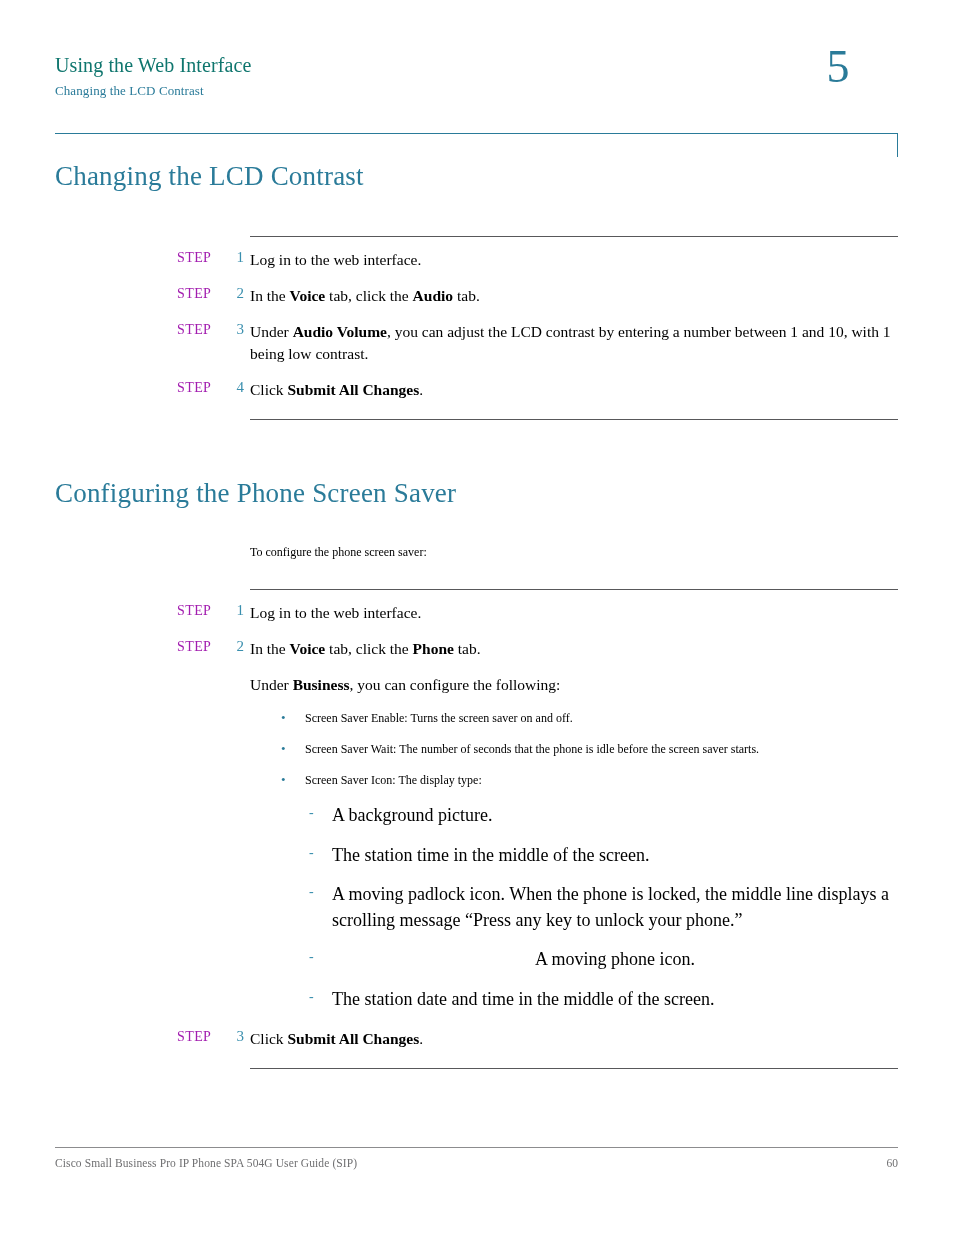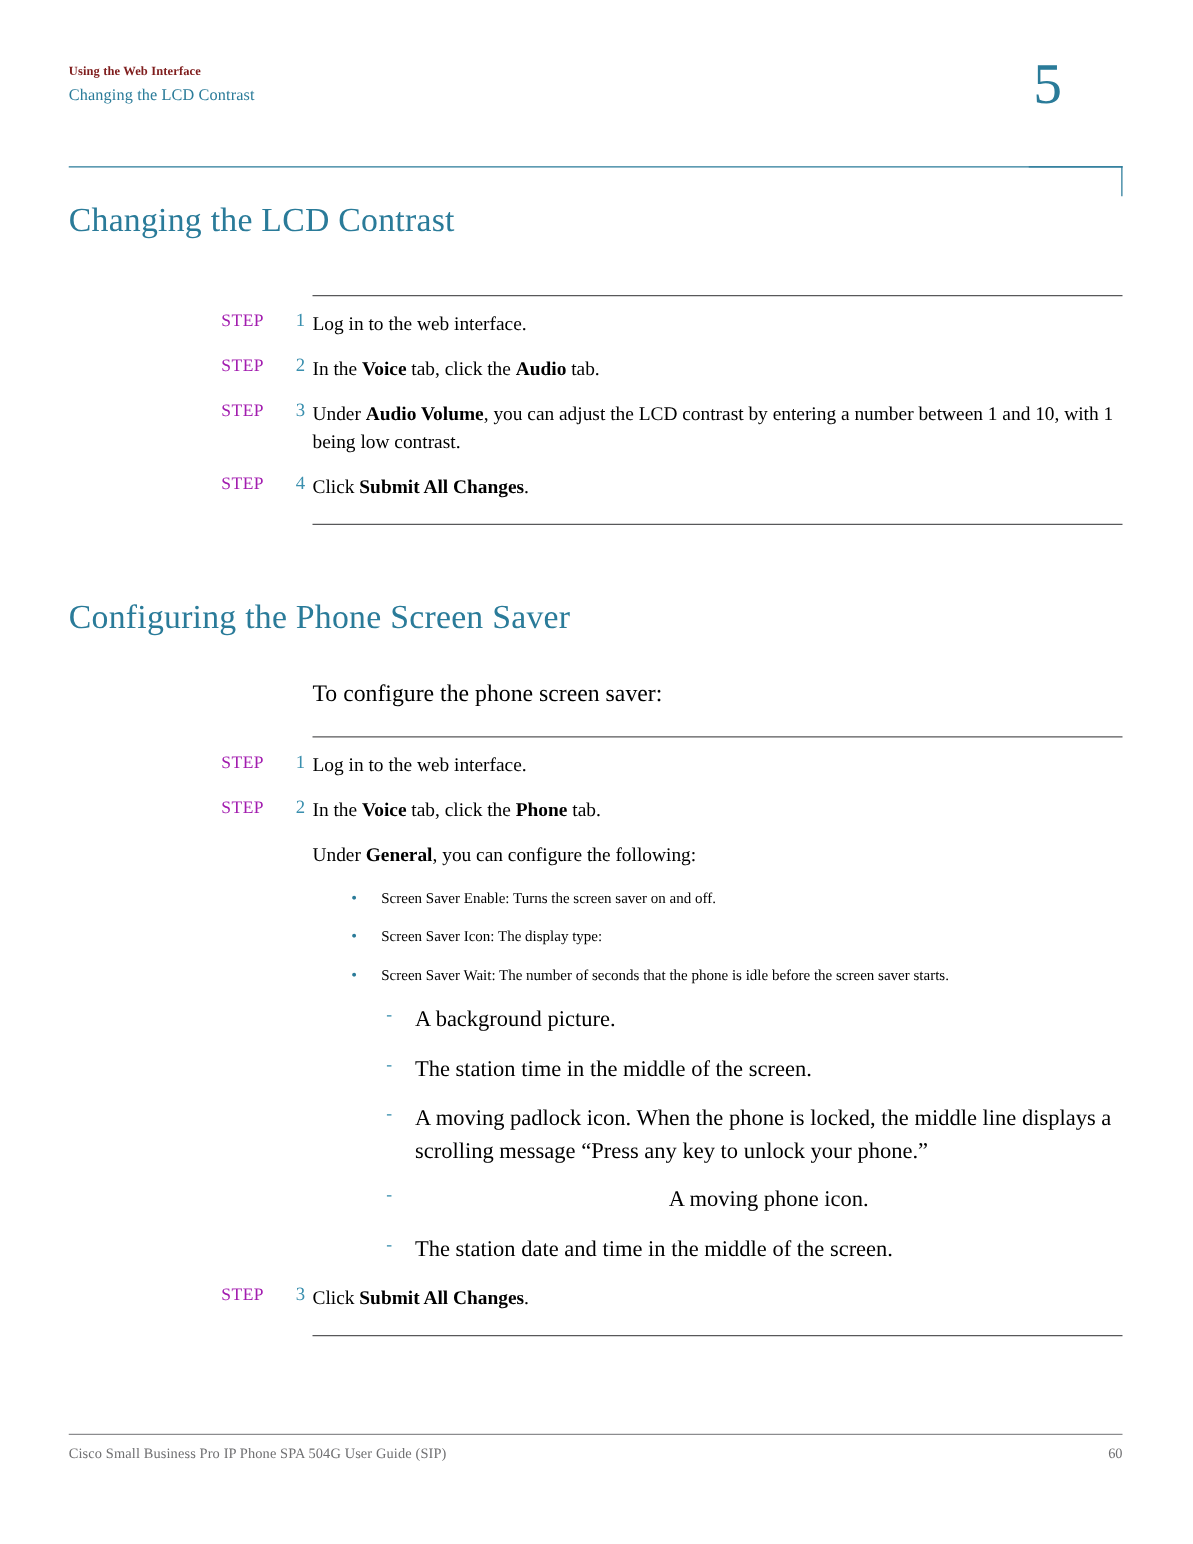--- a/index.html
+++ b/index.html
@@ -24,25 +24,24 @@
   }
 
   
   .runhead {
     position: absolute;
     left: 55px;
     top: 50px;
     width: 600px;
   }
   .runhead-line1 {
-    font-size: 10px;
-    color: #7f1d1d;
+    font-size: 20px;
+    color: #0f766e;
     line-height: 1.55;
     letter-spacing: 0.1px;
-    font-weight: bold;
   }
   .runhead-line2 {
     font-size: 13px;
     color: #2a7b99;
     line-height: 1.6;
     letter-spacing: 0.1px;
   }
 
   
   .chapter-num {
@@ -140,21 +139,21 @@
   .sub-para {
     font-size: 15.5px;
     line-height: 1.42;
     color: #000;
   }
 
   
   .intro-line {
     position: absolute;
     left: 250px;
-    font-size: 19px;
+    font-size: 12px;
     color: #000;
   }
 
   
   ul.bullets {
     list-style: none;
     margin: 0;
     padding: 0;
   }
   ul.bullets > li {
@@ -274,25 +273,25 @@
       <div class="step-row" style="margin-top: 12px;">
         <span class="step-label">STEP</span>
         <span class="step-number">1</span>
         <div class="step-body"><span>Log in to the web interface.</span></div>
       </div>
       <div class="step-row" style="margin-top: 14px;">
         <span class="step-label">STEP</span>
         <span class="step-number">2</span>
         <div class="step-body"><span>In the </span><b>Voice</b><span> tab, click the </span><b>Phone</b><span> tab.</span></div>
       </div>
-      <div class="sub-para" style="margin-top: 14px;"><span>Under </span><b>General</b><span>, you can configure the following:</span></div>
+      <div class="sub-para" style="margin-top: 14px;"><span>Under </span><b>Business</b><span>, you can configure the following:</span></div>
       <ul class="bullets" style="margin-top: 14px; margin-left: 29px;">
         <li>Screen Saver Enable: Turns the screen saver on and off.</li>
+        <li style="margin-top: 14px;">Screen Saver Wait: The number of seconds that the phone is idle before the screen saver starts.</li>
         <li style="margin-top: 14px;">Screen Saver Icon: The display type:</li>
-        <li style="margin-top: 14px;">Screen Saver Wait: The number of seconds that the phone is idle before the screen saver starts.</li>
       </ul>
       <ul class="dashes" style="margin-top: 14px; margin-left: 56px;">
         <li>A background picture.</li>
         <li style="margin-top: 14px;">The station time in the middle of the screen.</li>
         <li style="margin-top: 14px;">A moving padlock icon. When the phone is locked, the middle line displays a scrolling message “Press any key to unlock your phone.”</li>
         <li style="margin-top: 14px; text-align: center;">A moving phone icon.</li>
         <li style="margin-top: 14px;">The station date and time in the middle of the screen.</li>
       </ul>
       <div class="step-row" style="margin-top: 16px;">
         <span class="step-label">STEP</span>

